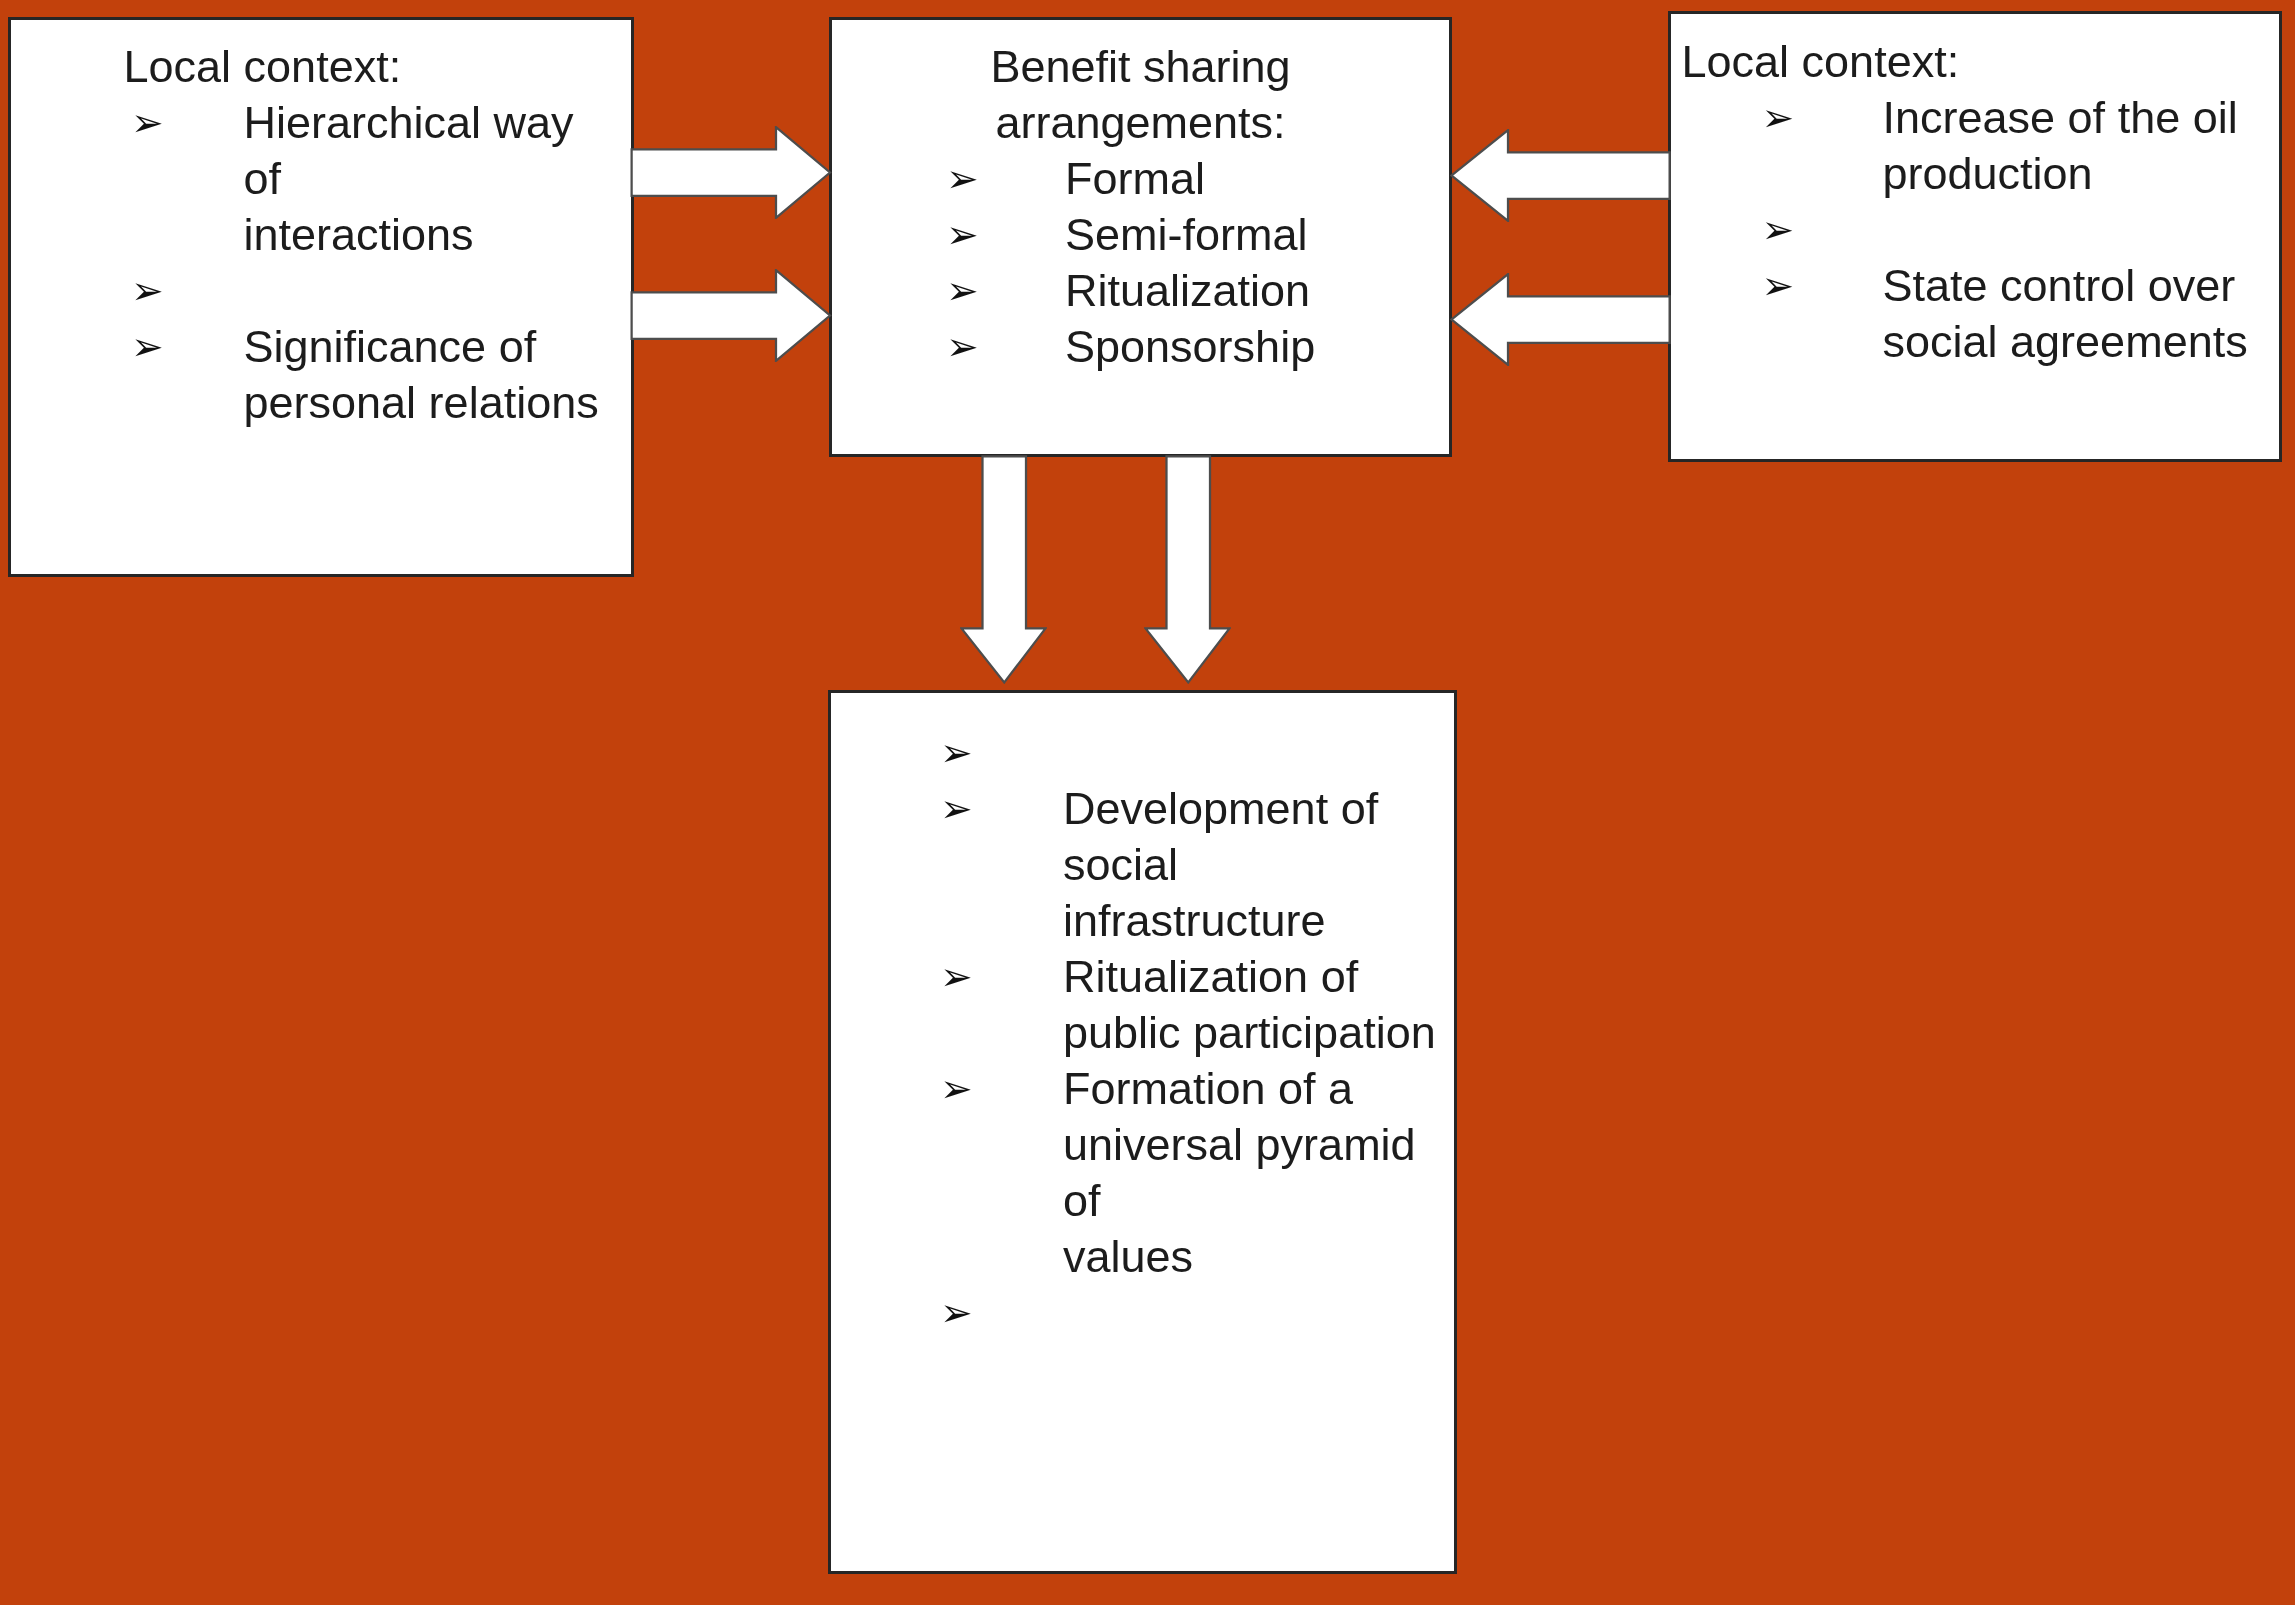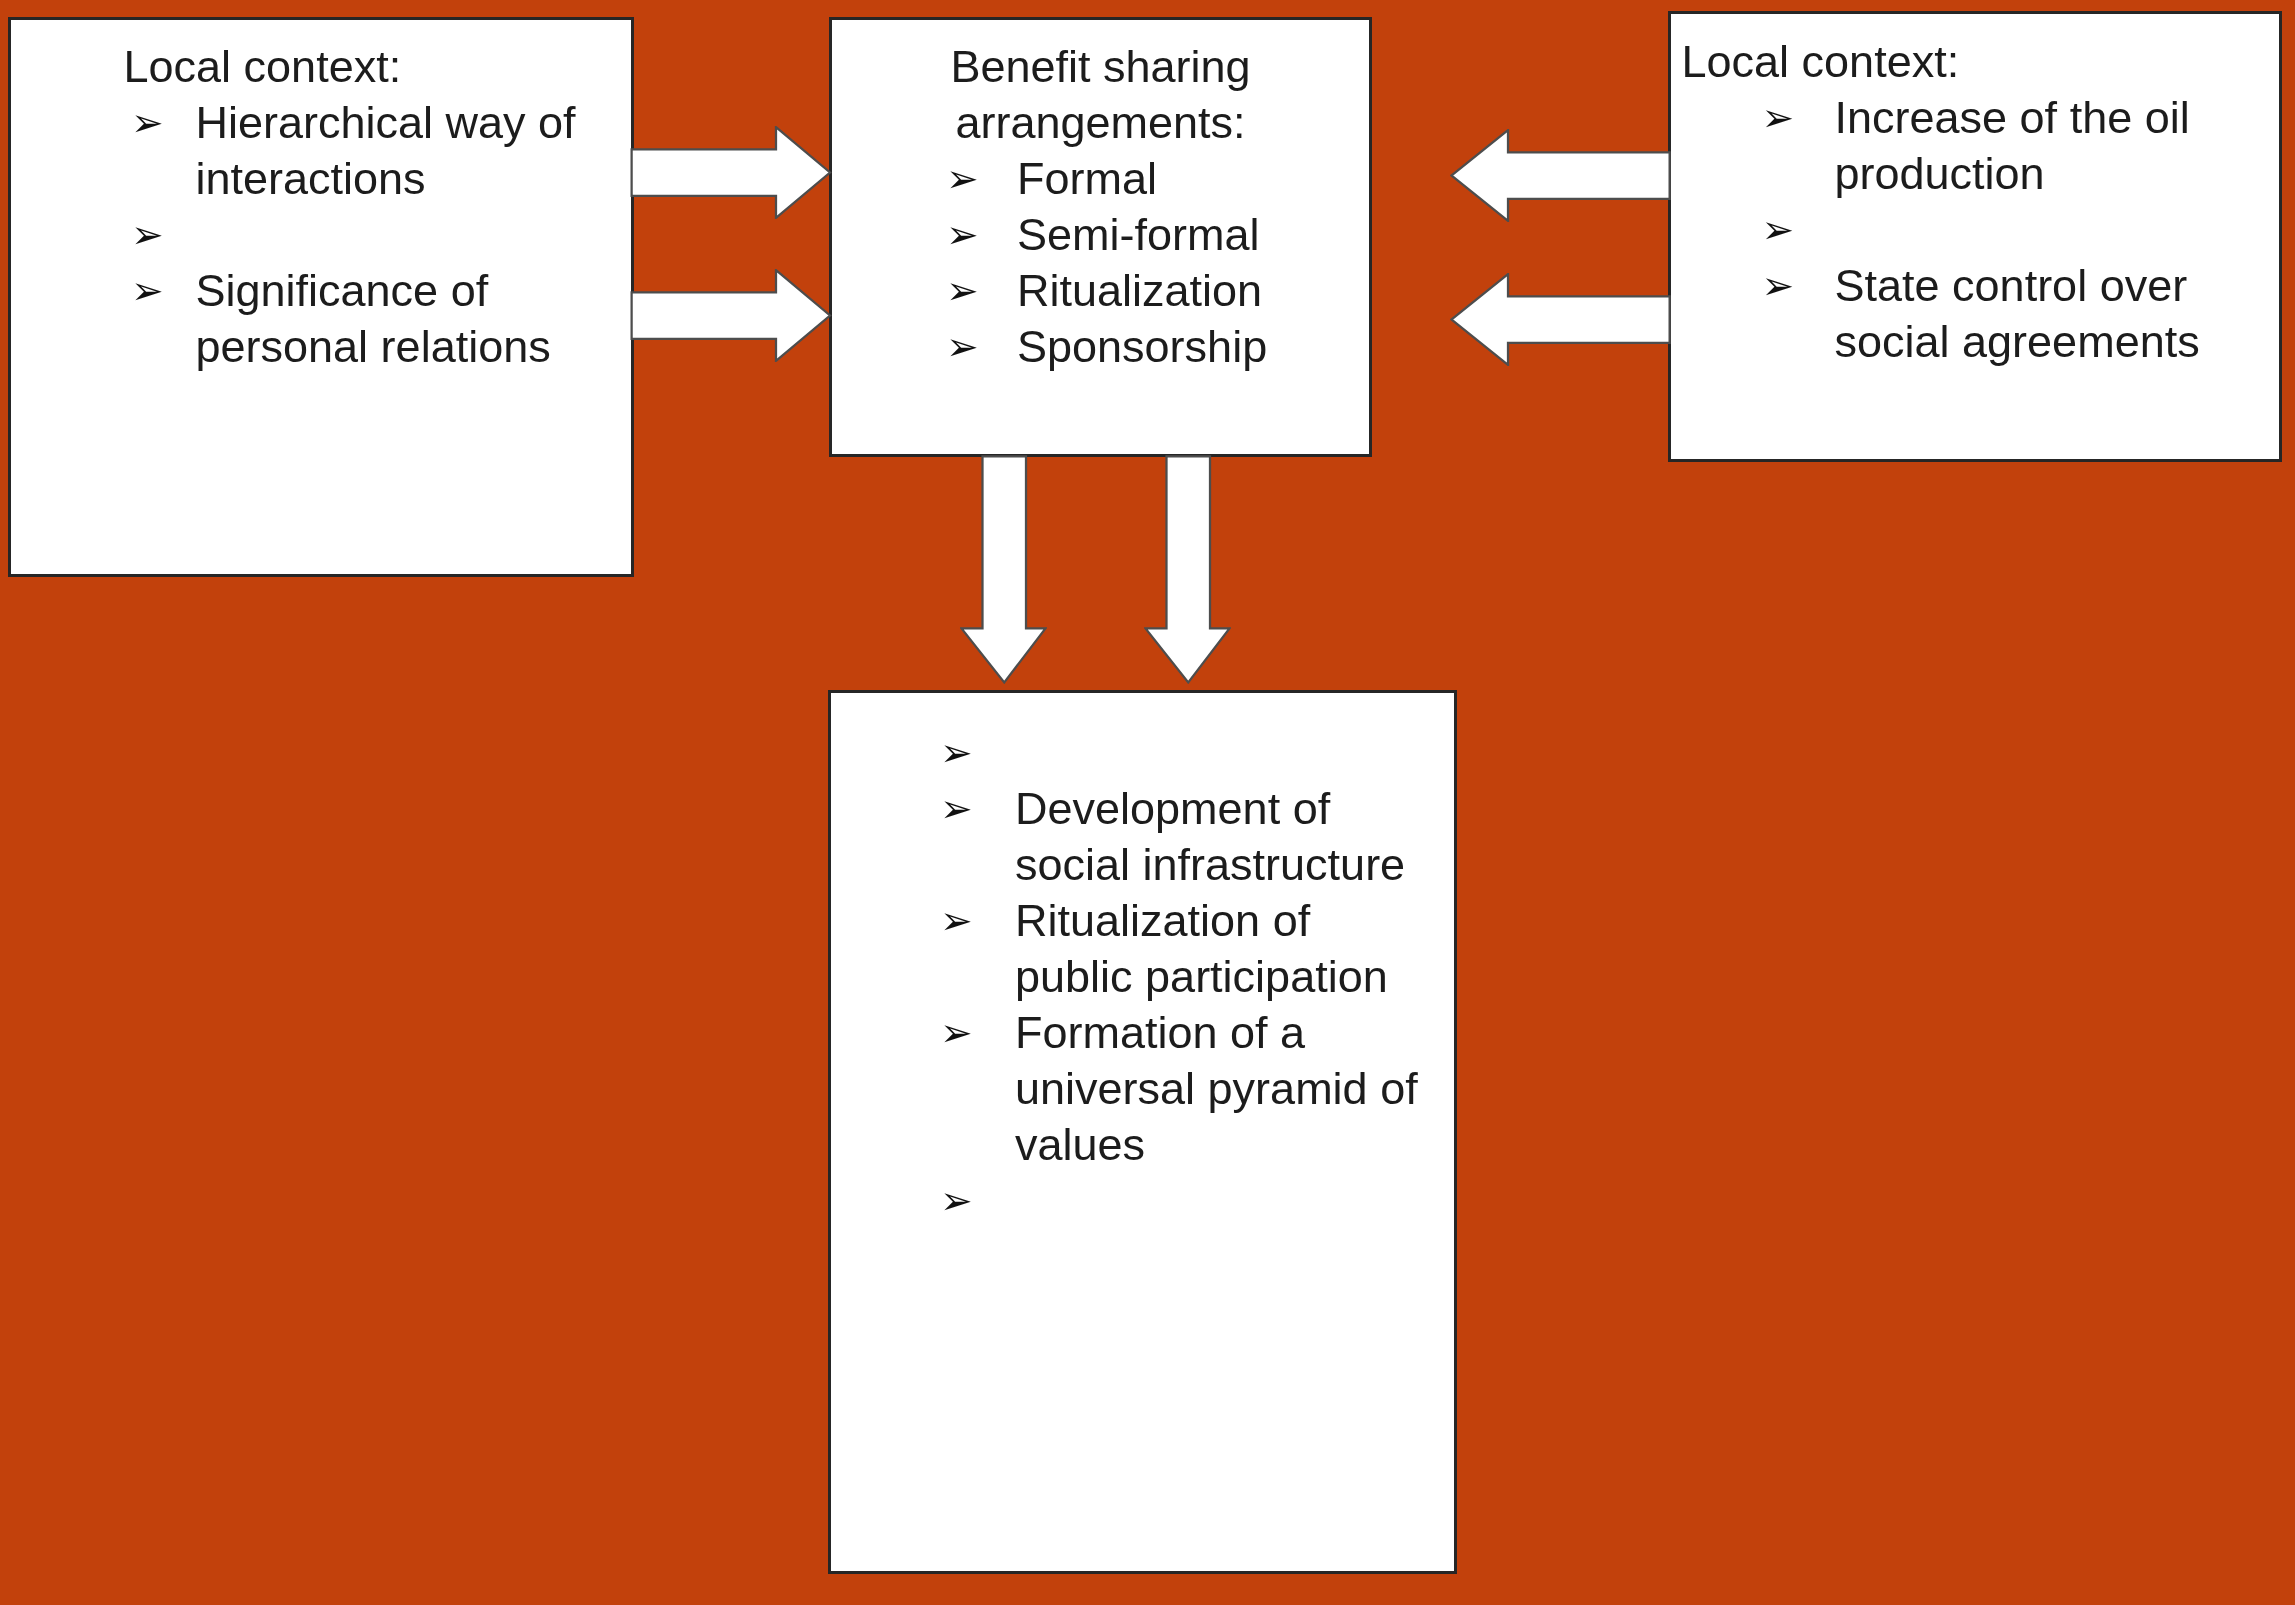--- a/index.html
+++ b/index.html
@@ -13,30 +13,30 @@
 
   .box {
     position: absolute;
     background: #ffffff;
     border: 3px solid #262626;
     font-size: 45px;
     line-height: 56px;
     z-index: 1;
   }
   .left-box   { left: 7.5px;   top: 16.5px;  width: 626px; height: 560px;  padding: 19.5px 12px 12px 113px; }
-  .center-box { left: 829px; top: 16.5px;  width: 543px; height: 440px;  padding-top: 19.5px; }
+  .center-box { left: 829px; top: 16.5px;  width: 623px; height: 440px;  padding-top: 19.5px; }
   .right-box  { left: 1668px; top: 11.3px;  width: 614px; height: 451px;  padding: 19.5px 10.5px 10.5px 10.5px; }
   .bottom-box { left: 828px; top: 690px; width: 629px; height: 884px; padding: 32px 6px 6px 0; }
 
   .box-title { white-space: pre-line; }
   .center-box .box-title { text-align: center; }
 
   .item { display: flex; align-items: flex-start; }
   .bullet { flex: 0 0 auto; font-size: 39px; line-height: 56px; color: #111111; }
-  .itext { white-space: pre-line; }
+  .itext { white-space: pre-line; margin-left: 48px; }
 
   .left-box   .bullet { width: 72px;  padding-left: 7.5px; }
   .center-box .list   { margin-left: 114px; }
   .center-box .bullet { width: 71px; }
   .right-box  .list   { margin-left: 80px; }
   .right-box  .bullet { width: 73px; }
   .bottom-box .list   { margin-left: 109px; }
   .bottom-box .bullet { width: 75px; }
 
   .arrow { position: absolute; z-index: 2; }

